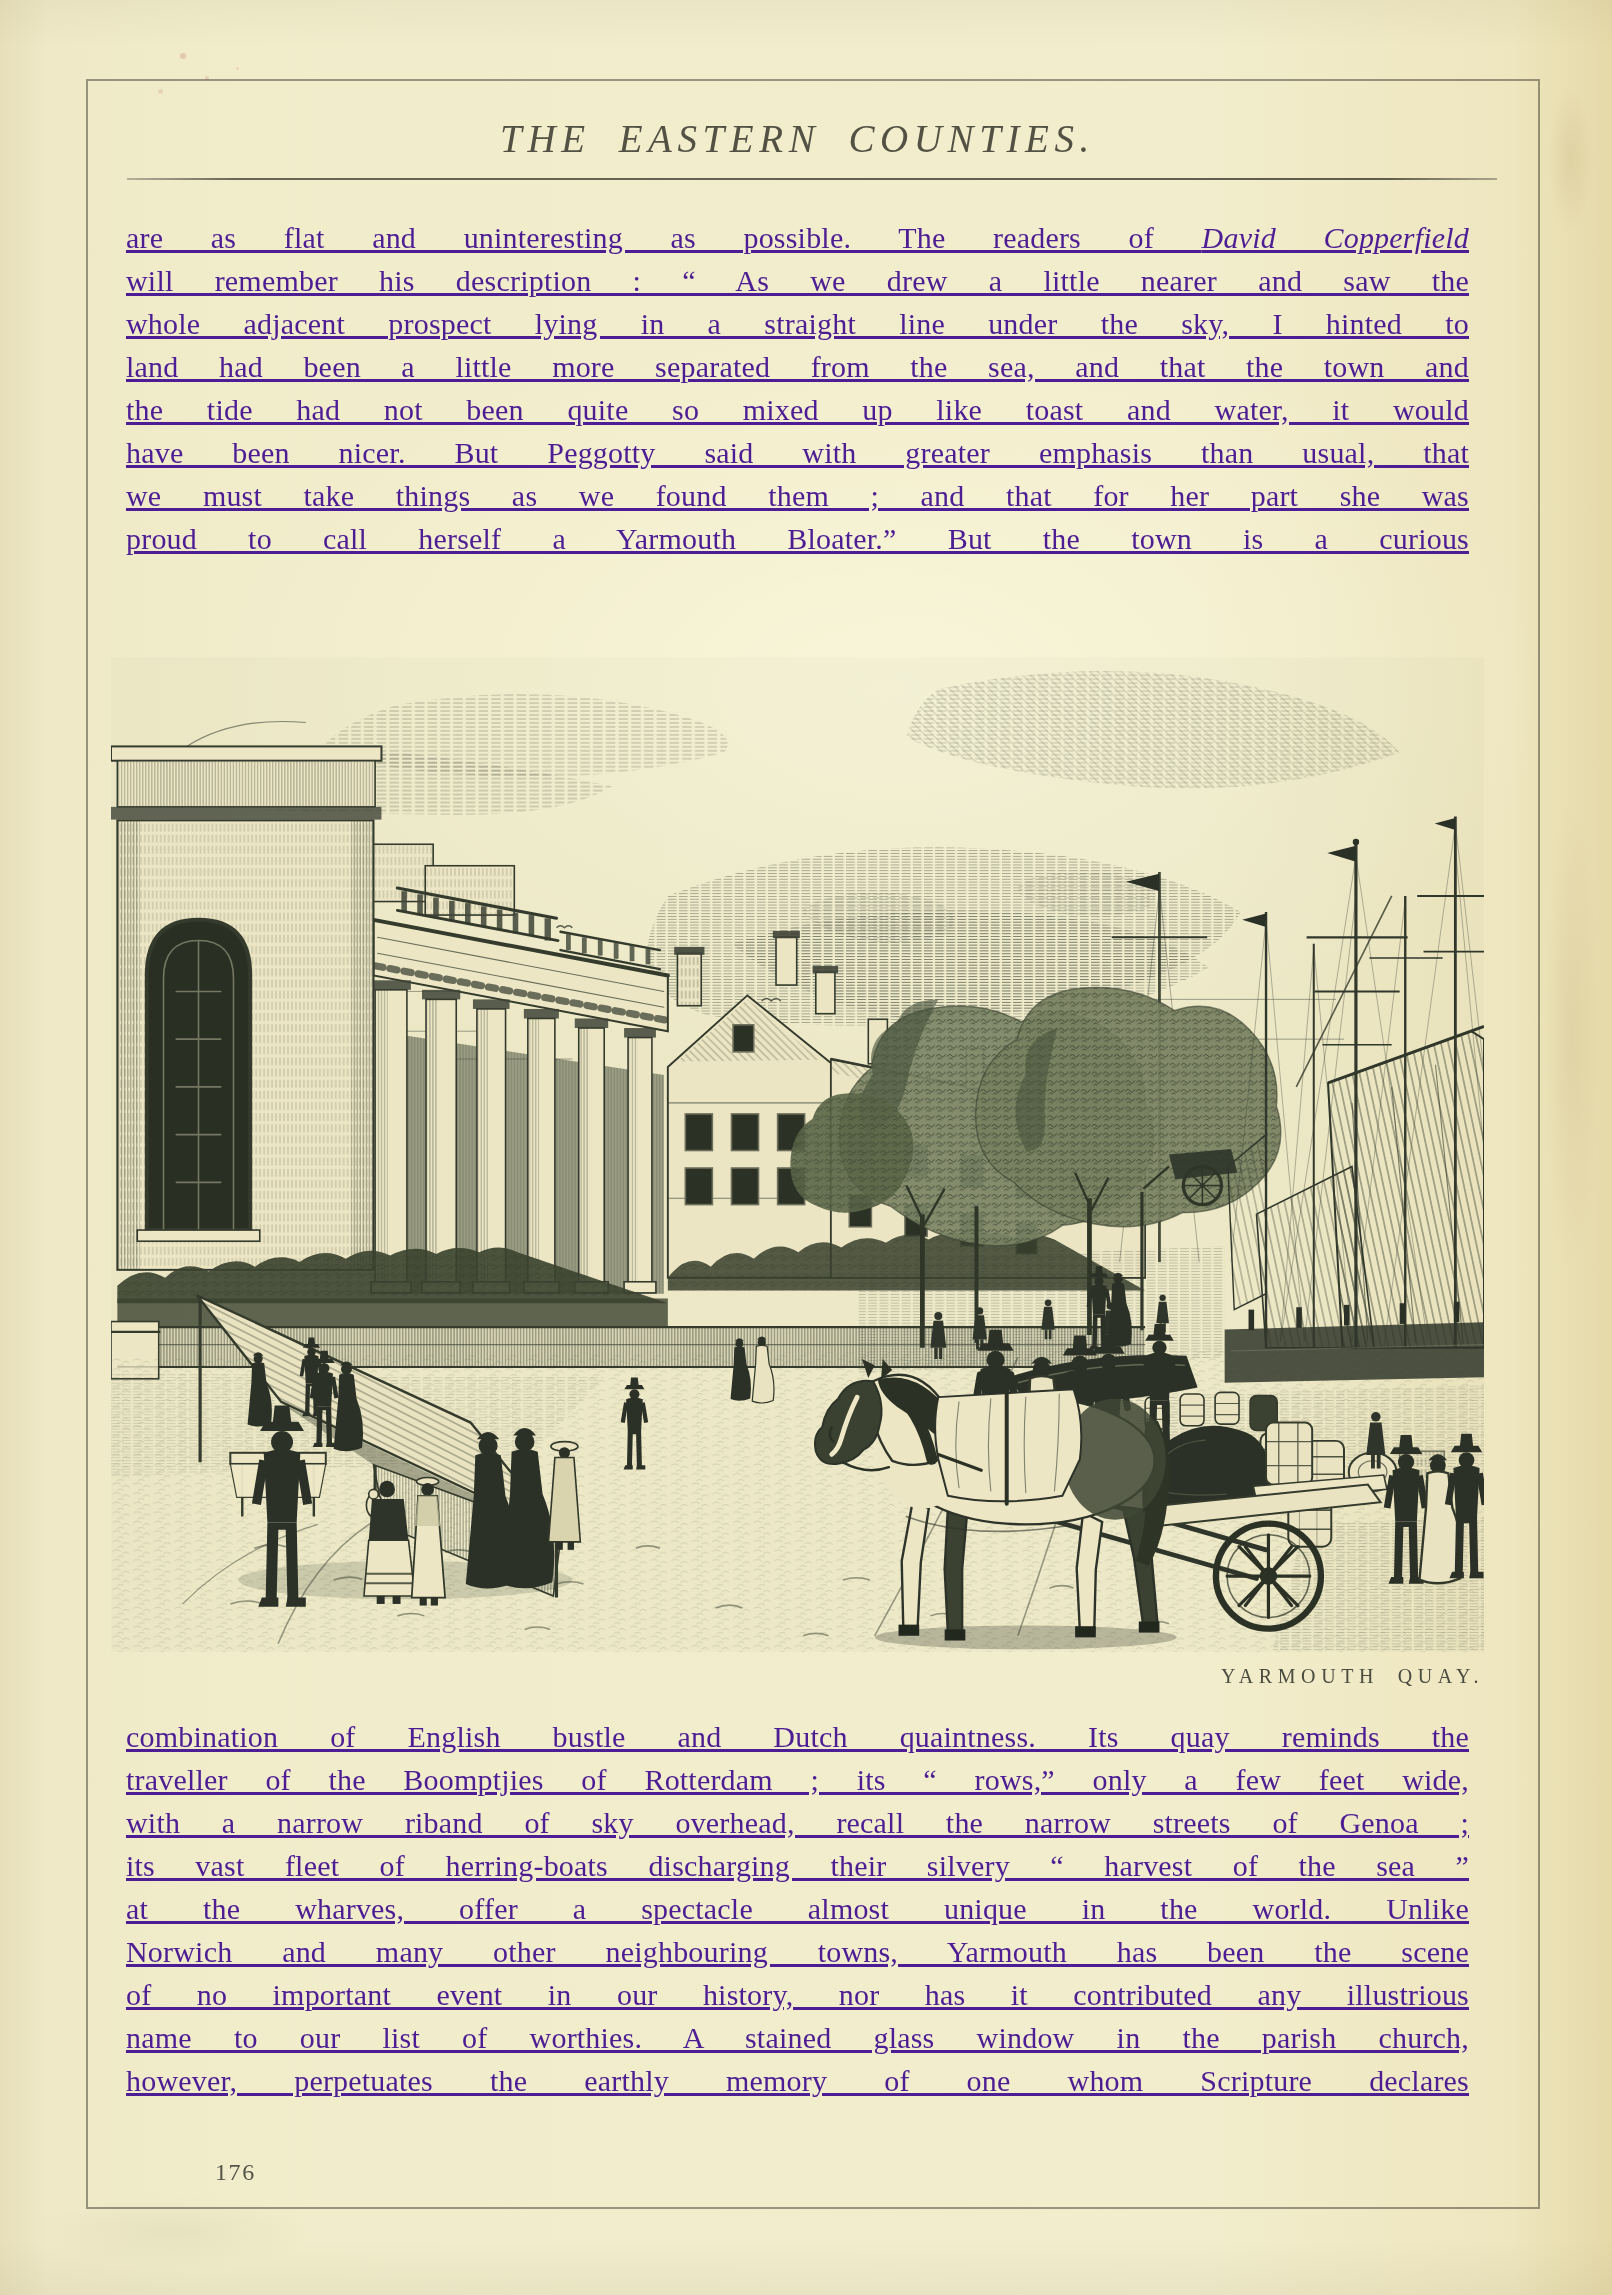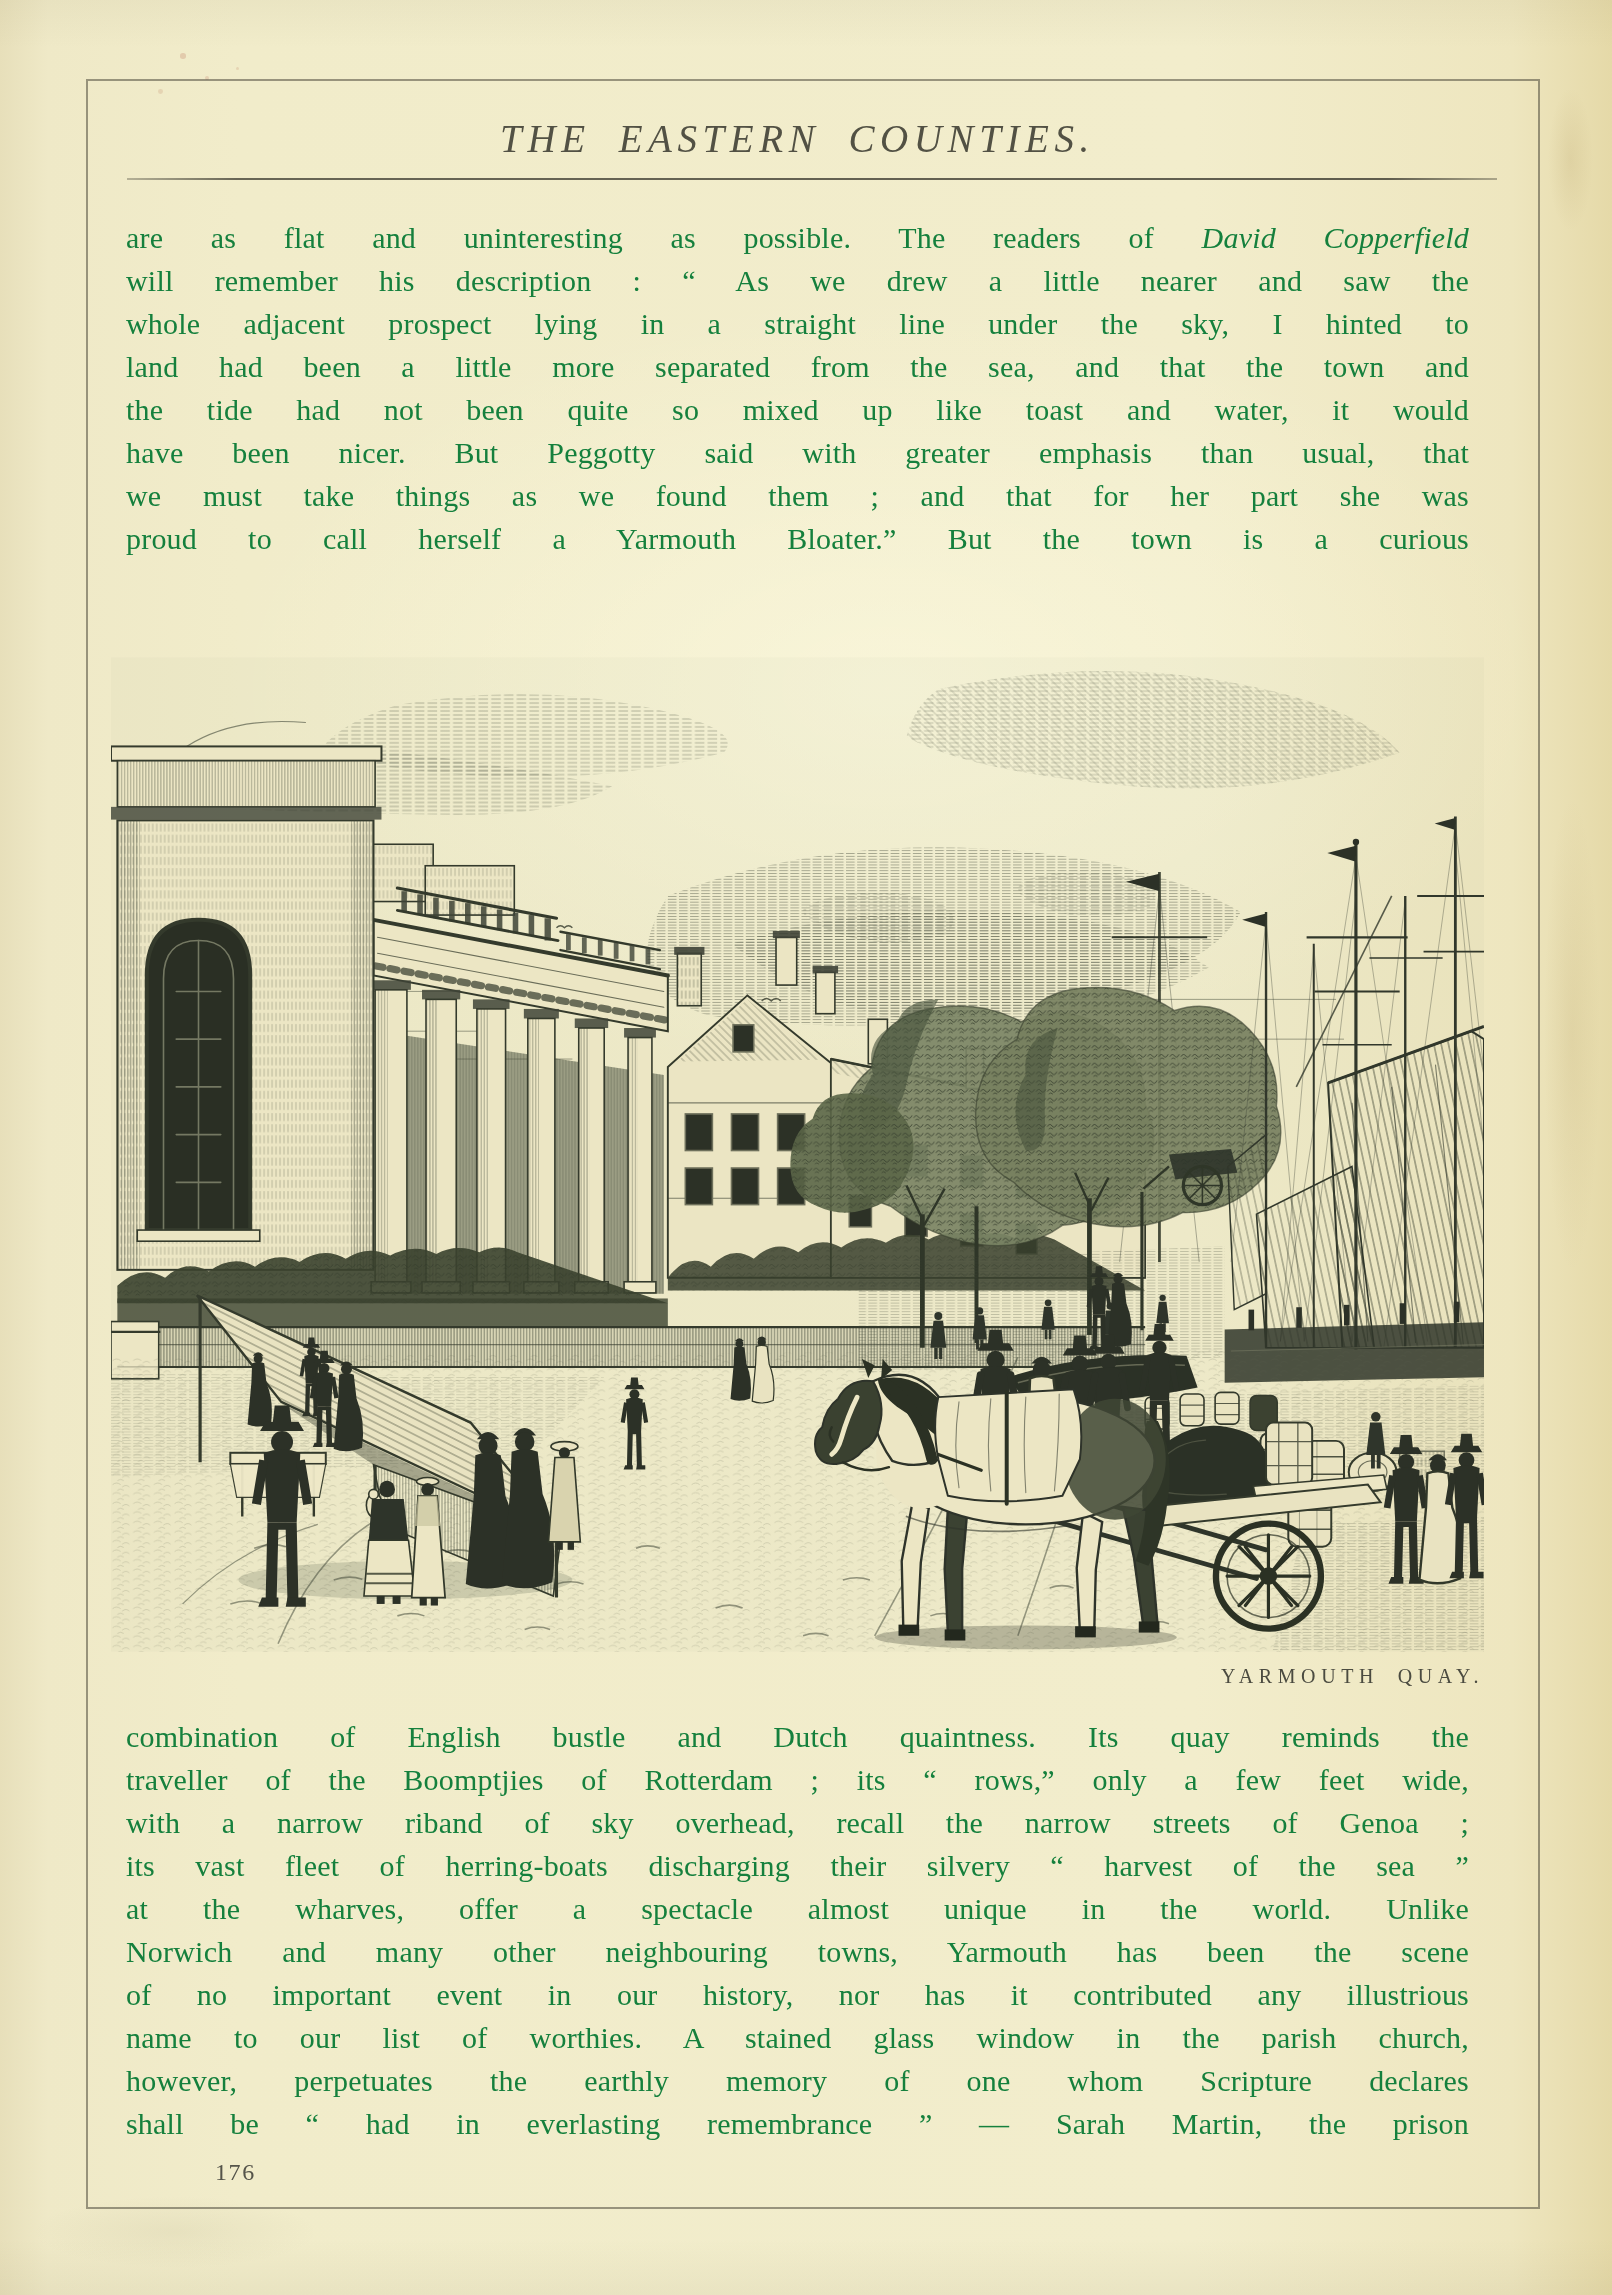--- a/index.html
+++ b/index.html
@@ -21,21 +21,21 @@
     border:2.4px solid rgba(78,75,61,.55);
   }
   .running-head{
     position:absolute;left:126px;top:116px;width:1343px;text-align:center;
     font-style:italic;font-size:39px;letter-spacing:5.6px;word-spacing:12.7px;color:#525144;
   }
   .head-rule{
     position:absolute;left:127px;top:178px;width:1370px;height:2.4px;
     background:linear-gradient(90deg, rgba(70,68,56,.35), rgba(70,68,56,.8) 8%, rgba(70,68,56,.85) 92%, rgba(70,68,56,.4));
   }
-  .para{position:absolute;left:126px;width:1343px;font-size:30px;color:#15803d;letter-spacing:0.2px;}
+  .para{position:absolute;left:126px;width:1343px;font-size:30px;color:#4c1d95;letter-spacing:0.2px;text-decoration:underline;}
   .para .tline{height:43px;line-height:43px;text-align:justify;text-align-last:justify;overflow:hidden;}
   .p1{top:216px;}
   .p2{top:1715px;}
   .ital{font-style:italic;}
   .illus{position:absolute;left:111px;top:657px;width:1373px;height:995px;}
   .caption{
     position:absolute;left:111px;top:1665px;width:1373px;text-align:right;
     font-size:20px;letter-spacing:5.6px;word-spacing:8px;color:#4b4b40;
   }
   .pageno{position:absolute;left:215px;top:2159px;font-size:24px;color:#55544a;letter-spacing:1.6px;}
@@ -569,17 +569,16 @@
 <div class="para p2">
   <div class="tline">combination of English bustle and Dutch quaintness.  Its quay reminds the</div>
   <div class="tline">traveller of the Boomptjies of Rotterdam ; its “ rows,” only a few feet wide,</div>
   <div class="tline">with a narrow riband of sky overhead, recall the narrow streets of Genoa ;</div>
   <div class="tline">its vast fleet of herring-boats discharging their silvery “ harvest of the sea ”</div>
   <div class="tline">at the wharves, offer a spectacle almost unique in the world.  Unlike</div>
   <div class="tline">Norwich and many other neighbouring towns, Yarmouth has been the scene</div>
   <div class="tline">of no important event in our history, nor has it contributed any illustrious</div>
   <div class="tline">name to our list of worthies.  A stained glass window in the parish church,</div>
   <div class="tline">however, perpetuates the earthly memory of one whom Scripture declares</div>
-  <div class="tline">shall be “ had in everlasting remembrance ” — Sarah Martin, the prison</div>
 </div>
 
 <div class="pageno">176</div>
 
 
 </body></html>

